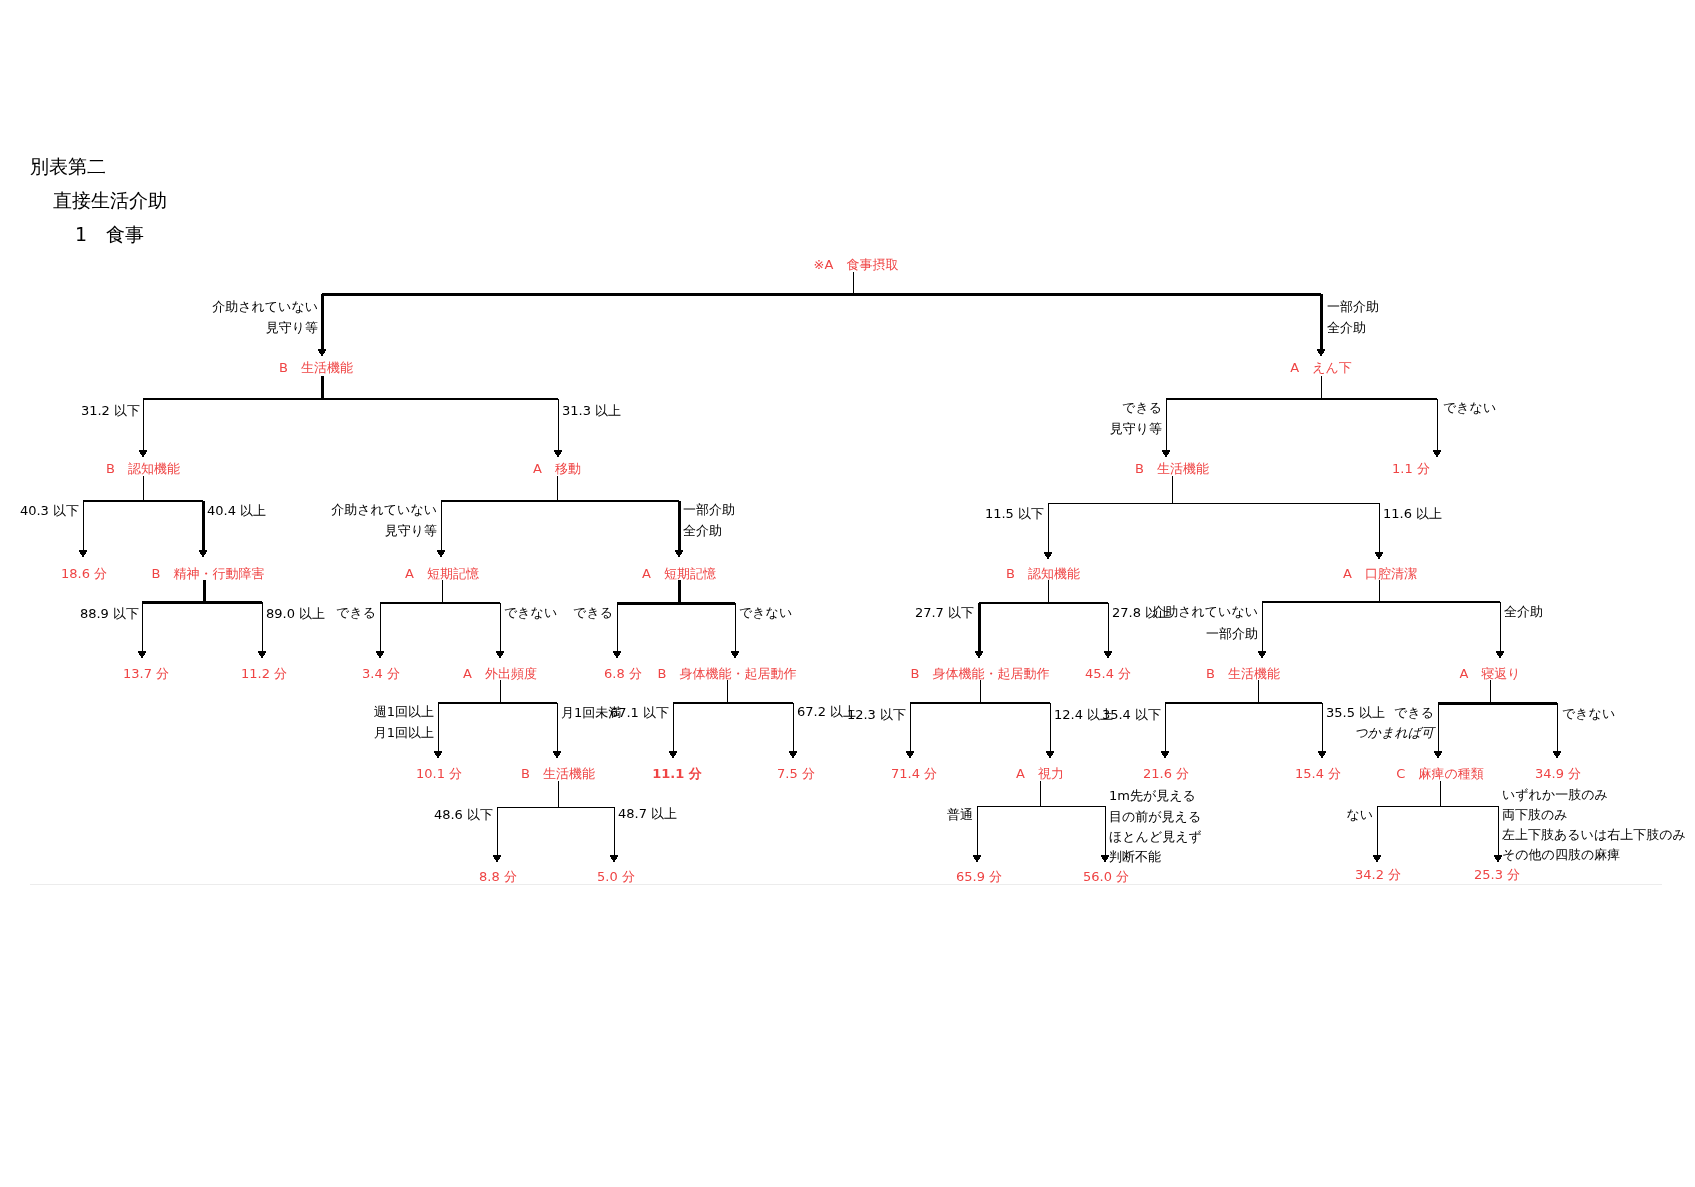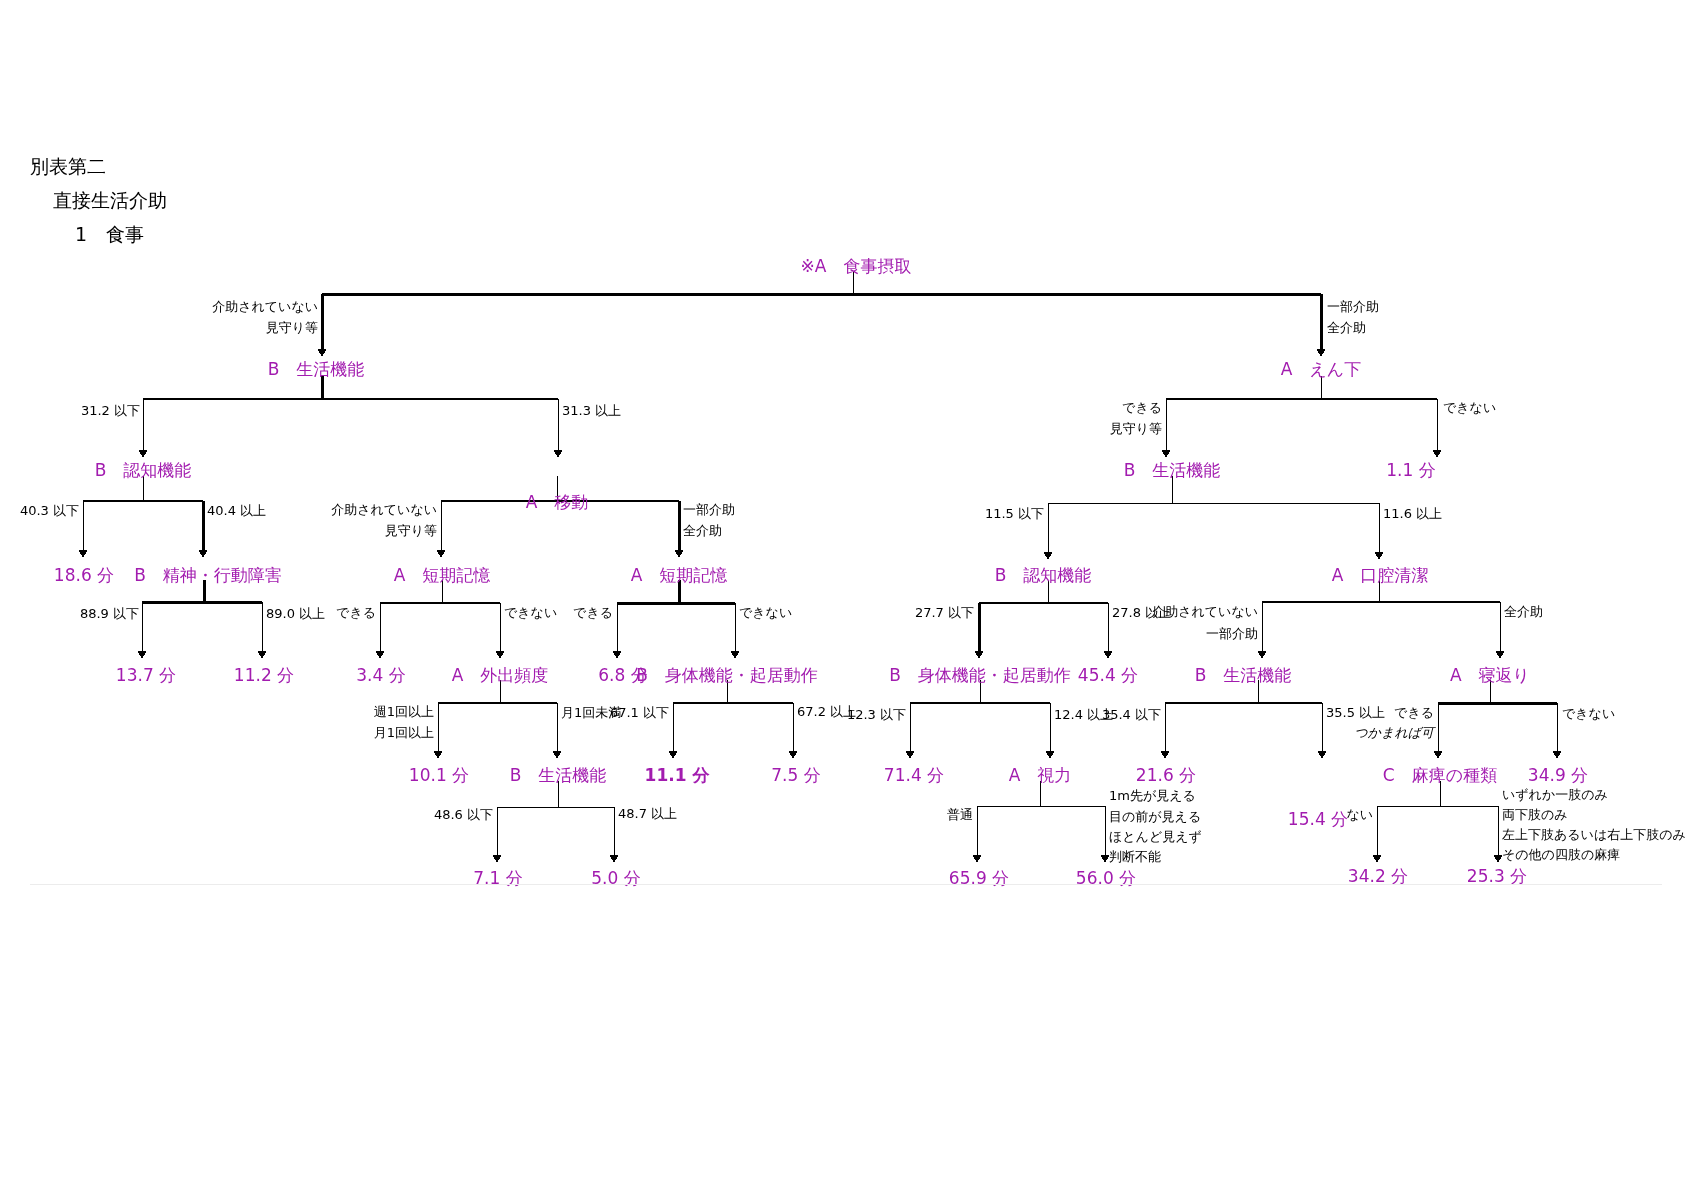--- a/index.html
+++ b/index.html
@@ -1,20 +1,20 @@
 <!DOCTYPE html>
 <html><head>
 <meta charset="utf-8">
 <style>
   html,body{margin:0;padding:0;background:#ffffff;}
   body{width:1695px;height:1187px;font-family:"DejaVu Sans",sans-serif;color:#000;}
   #canvas{position:relative;width:1695px;height:1187px;background:#fff;overflow:hidden;}
   .heading{position:absolute;font-size:19px;line-height:1.1;white-space:pre;color:#000;}
   #tree-svg{position:absolute;left:0;top:0;}
-  .tnode{position:absolute;transform:translateX(-50%);font-size:17px;line-height:1.05;white-space:pre;color:#a21caf;}
+  .tnode{position:absolute;transform:translateX(-50%);font-size:13px;line-height:1.05;white-space:pre;color:#ef4444;}
   .tnode.bold{font-weight:bold;}
   .elabel{position:absolute;font-size:13px;line-height:1.05;white-space:pre;color:#000;}
   .hairline{position:absolute;left:30px;top:884px;width:1632px;height:1px;background:#ececec;}
 </style>
 </head>
 <body>
 
 <div id="canvas">
   <div class="heading" style="left:30px;top:156px">別表第二</div>
   <div class="heading" style="left:53px;top:190px">直接生活介助</div>
@@ -135,21 +135,21 @@
       <polygon points="1105,863 1100.5,855 1109.5,855" fill="#000000"></polygon>
       <polygon points="1377,863 1372.5,855 1381.5,855" fill="#000000"></polygon>
       <polygon points="1498,863 1493.5,855 1502.5,855" fill="#000000"></polygon>
     </svg>
 
   <div id="nodes-layer">
       <div class="tnode" style="left: 856px; top: 258px;">※A　食事摂取</div>
       <div class="tnode" style="left: 316px; top: 361px;">B　生活機能</div>
       <div class="tnode" style="left: 1321px; top: 361px;">A　えん下</div>
       <div class="tnode" style="left: 143px; top: 462px;">B　認知機能</div>
-      <div class="tnode" style="left: 557px; top: 462px; margin-top: 32px;">A　移動</div>
+      <div class="tnode" style="left: 557px; top: 462px;">A　移動</div>
       <div class="tnode" style="left: 1172px; top: 462px;">B　生活機能</div>
       <div class="tnode" style="left: 1411px; top: 462px;">1.1 分</div>
       <div class="tnode" style="left: 84px; top: 567px;">18.6 分</div>
       <div class="tnode" style="left: 204px; top: 567px; padding-left: 8px;">B　精神・行動障害</div>
       <div class="tnode" style="left: 442px; top: 567px;">A　短期記憶</div>
       <div class="tnode" style="left: 679px; top: 567px;">A　短期記憶</div>
       <div class="tnode" style="left: 1043px; top: 567px;">B　認知機能</div>
       <div class="tnode" style="left: 1380px; top: 567px;">A　口腔清潔</div>
       <div class="tnode" style="left: 146px; top: 667px;">13.7 分</div>
       <div class="tnode" style="left: 264px; top: 667px;">11.2 分</div>
@@ -161,24 +161,24 @@
       <div class="tnode" style="left: 1108px; top: 667px;">45.4 分</div>
       <div class="tnode" style="left: 1243px; top: 667px;">B　生活機能</div>
       <div class="tnode" style="left: 1490px; top: 667px;">A　寝返り</div>
       <div class="tnode" style="left: 439px; top: 767px;">10.1 分</div>
       <div class="tnode" style="left: 558px; top: 767px;">B　生活機能</div>
       <div class="tnode bold" style="left: 677px; top: 767px;">11.1 分</div>
       <div class="tnode" style="left: 796px; top: 767px;">7.5 分</div>
       <div class="tnode" style="left: 914px; top: 767px;">71.4 分</div>
       <div class="tnode" style="left: 1040px; top: 767px;">A　視力</div>
       <div class="tnode" style="left: 1166px; top: 767px;">21.6 分</div>
-      <div class="tnode" style="left: 1318px; top: 767px; margin-top: 44px;">15.4 分</div>
+      <div class="tnode" style="left: 1318px; top: 767px;">15.4 分</div>
       <div class="tnode" style="left: 1440px; top: 767px;">C　麻痺の種類</div>
       <div class="tnode" style="left: 1558px; top: 767px;">34.9 分</div>
-      <div class="tnode" style="left: 498px; top: 870px;">7.1 分</div>
+      <div class="tnode" style="left: 498px; top: 870px;">8.8 分</div>
       <div class="tnode" style="left: 616px; top: 870px;">5.0 分</div>
       <div class="tnode" style="left: 979px; top: 870px;">65.9 分</div>
       <div class="tnode" style="left: 1106px; top: 870px;">56.0 分</div>
       <div class="tnode" style="left: 1378px; top: 868px;">34.2 分</div>
       <div class="tnode" style="left: 1497px; top: 868px;">25.3 分</div>
       <div class="elabel" style="right: 1377px; top: 300px;">介助されていない</div>
       <div class="elabel" style="right: 1377px; top: 321px;">見守り等</div>
       <div class="elabel" style="left: 1327px; top: 300px;">一部介助</div>
       <div class="elabel" style="left: 1327px; top: 321px;">全介助</div>
       <div class="elabel" style="right: 1555px; top: 404px;">31.2 以下</div>

